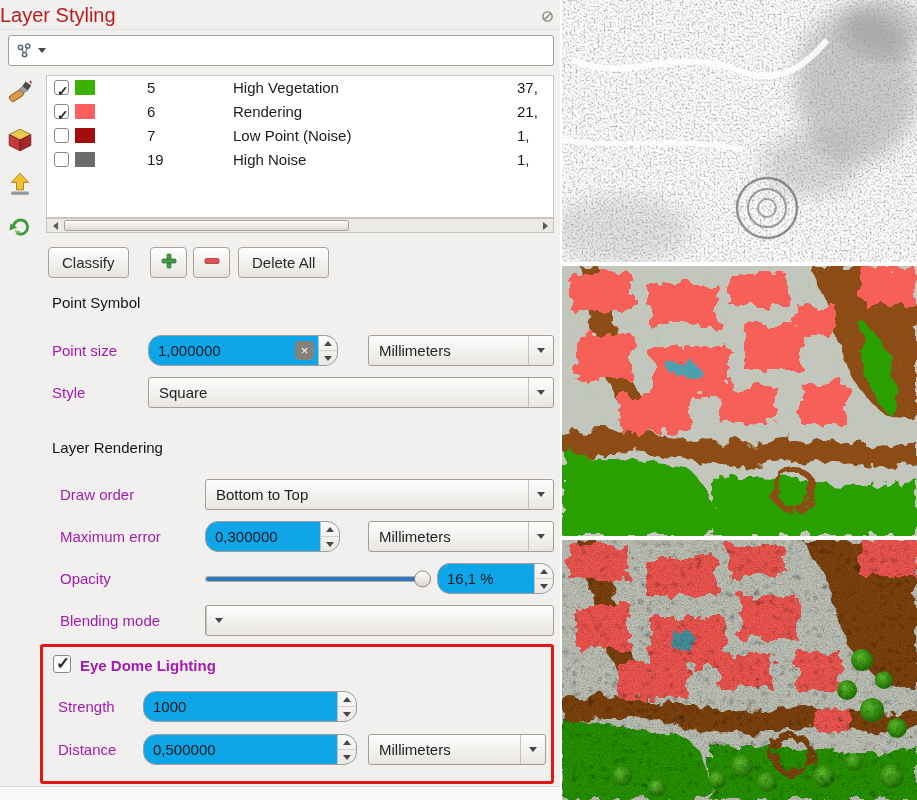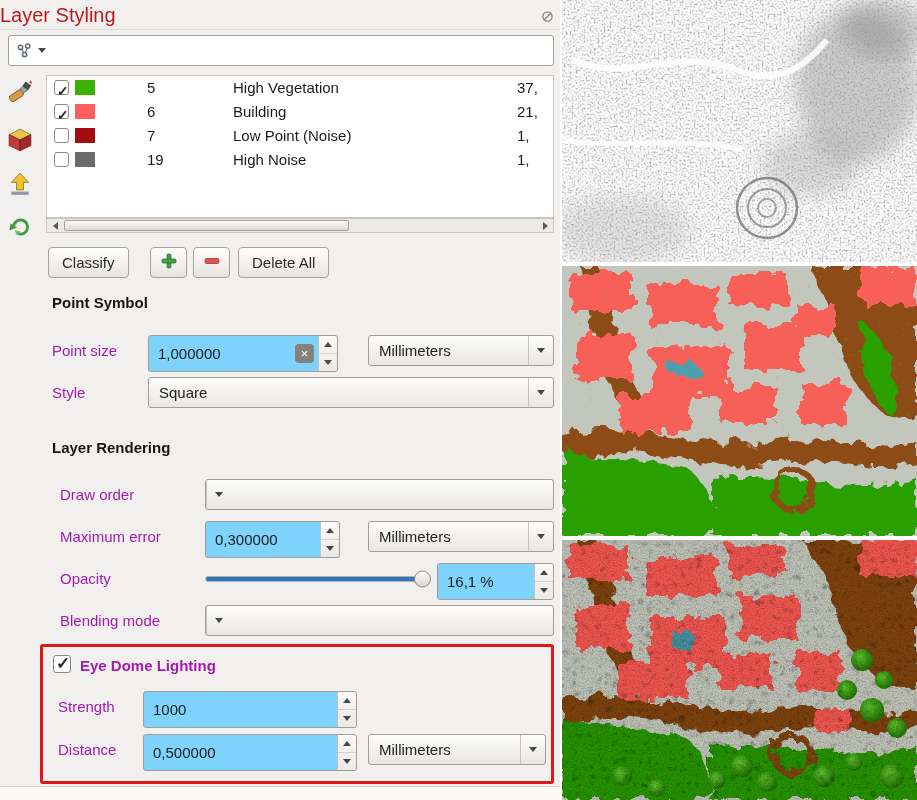--- a/index.html
+++ b/index.html
@@ -13,42 +13,42 @@
   .title{position:absolute;left:0;top:0;line-height:30px;font-size:20px;color:#b91c1c}
   .panel-menu{position:absolute;left:541px;top:9px;width:13px;height:13px}
 
   .combo{position:absolute;display:flex;align-items:center;height:31px;
          background:linear-gradient(#fdfdfc,#e9e6e2);border:1px solid #a39d96;border-radius:3px;overflow:hidden}
   .combo.white{background:#fff}
   .combo .txt{flex:1;padding-left:10px;white-space:nowrap;overflow:hidden;color:#222}
   .combo .arrowbox{width:25px;align-self:stretch;display:flex;align-items:center;justify-content:center;border-left:1px solid #c6c1ba}
   .arr-down{width:0;height:0;border-left:4px solid transparent;border-right:4px solid transparent;border-top:5px solid #474747}
 
-  .spin{position:absolute;display:flex;align-items:center;height:37px;background:#7dd3fc;
-        border:1px solid #a39d96;border-radius:3px;overflow:hidden}
+  .spin{position:absolute;display:flex;align-items:center;height:31px;background:#0ea5e9;
+        border:1px solid #a39d96;border-radius:13px;overflow:hidden}
   .spin .val{flex:1;padding-left:9px;white-space:nowrap;overflow:hidden}
   .spin .btns{width:19px;align-self:stretch;display:flex;flex-direction:column;border-left:1px solid #c6c1ba;background:linear-gradient(#fbfaf9,#ebe8e4)}
   .spin .sb{flex:1;display:flex;align-items:center;justify-content:center}
   .spin .sb:first-child{border-bottom:1px solid #d4d0ca}
   .tri-up{width:0;height:0;border-left:4px solid transparent;border-right:4px solid transparent;border-bottom:5px solid #474747}
   .tri-dn{width:0;height:0;border-left:4px solid transparent;border-right:4px solid transparent;border-top:5px solid #474747}
   .clear-ic{width:19px;height:19px;margin-right:4px;background:#85817c;border-radius:4px;color:#fff;
             display:flex;align-items:center;justify-content:center;font-size:13px;flex:0 0 auto}
   .clear-ic::before{content:"×"}
 
   .btn{position:absolute;height:31px;padding:0 13px;display:inline-flex;align-items:center;justify-content:center;
        background:linear-gradient(#fefefe,#e7e4e0);border:1px solid #a8a29b;border-radius:4px;color:#2a2a2a;font-size:15px}
   .btn.icon{padding:0;width:37px}
 
   .checkbox{display:inline-block;width:18px;height:18px;background:#fff;border:1px solid #8d8781;border-radius:3px;position:relative}
   .checkbox.sm{width:15px;height:15px}
   .checkbox.checked::after{content:"✓";position:absolute;left:2px;top:-3px;font-size:17px;font-weight:bold;color:#2b2b2b}
   .checkbox.sm.checked::after{font-size:14px;left:2px;top:-2px}
 
-  .heading{position:absolute;font-weight:bold;font-size:15px;color:#151515}
+  .heading{position:absolute;font-weight:normal;font-size:15px;color:#151515}
   .lbl{position:absolute;line-height:31px;color:#a21caf;white-space:nowrap}
 
   
   .table{position:absolute;left:46px;top:75px;width:508px;height:143px;background:#fff;border:1px solid #c9c4be;overflow:hidden}
   .clsrow{position:absolute;left:0;width:100%;height:24px;line-height:24px}
   .clsrow .checkbox{position:absolute;left:7px;top:4px}
   .swatch{position:absolute;left:28px;top:4px;width:20px;height:15px}
   .cls-val{position:absolute;left:100px;width:44px}
   .cls-label{position:absolute;left:186px;white-space:nowrap}
   .cls-count{position:absolute;right:2px;width:34px;overflow:hidden;white-space:nowrap}
@@ -147,21 +147,21 @@
         <span class="checkbox sm checked"></span>
         <span class="swatch" style="background: rgb(59, 178, 0);"></span>
         <span class="cls-val">5</span>
         <span class="cls-label">High Vegetation</span>
         <span class="cls-count">37,</span>
       </div>
       <div class="clsrow" style="top:24px">
         <span class="checkbox sm checked"></span>
         <span class="swatch" style="background: rgb(254, 94, 94);"></span>
         <span class="cls-val">6</span>
-        <span class="cls-label">Building</span>
+        <span class="cls-label">Rendering</span>
         <span class="cls-count">21,</span>
       </div>
       <div class="clsrow" style="top:48px">
         <span class="checkbox sm"></span>
         <span class="swatch" style="background: rgb(163, 13, 13);"></span>
         <span class="cls-val">7</span>
         <span class="cls-label">Low Point (Noise)</span>
         <span class="cls-count">1,</span>
       </div>
       <div class="clsrow" style="top:72px">
@@ -228,20 +228,21 @@
       <span class="txt">Square</span>
       <span class="arrowbox">
           <span class="arr-down"></span>
         </span>
     </div>
 
     <div class="heading" style="left:52px;top:439px">Layer Rendering</div>
 
     <span class="lbl" style="left:60px;top:479px">Draw order</span>
     <div class="combo" style="left:205px;top:479px;width:349px">
+      <span class="txt">Bottom to Top</span>
       <span class="arrowbox">
           <span class="arr-down"></span>
         </span>
     </div>
 
     <span class="lbl" style="left:60px;top:521px">Maximum error</span>
     <div class="spin" style="left:205px;top:521px;width:135px">
       <span class="val">0,300000</span>
       <span class="btns">
         <span class="sb">

